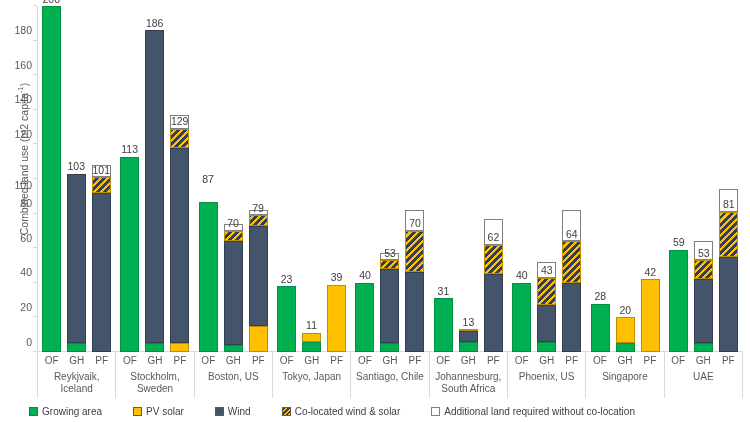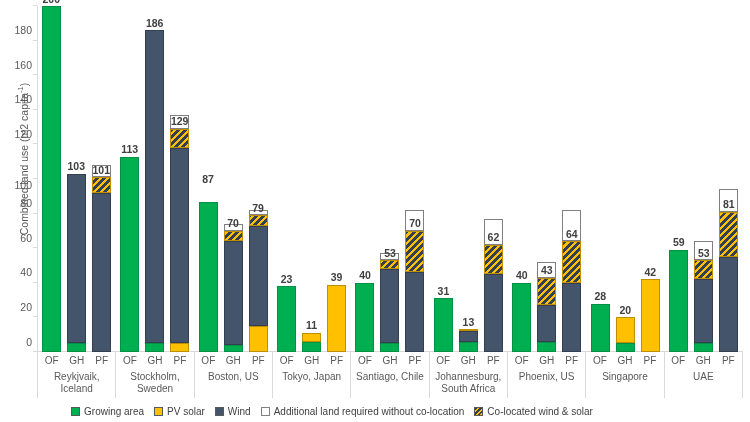--- a/index.html
+++ b/index.html
@@ -43,42 +43,42 @@
     border:1px solid #BF8F00;
     background:
       repeating-linear-gradient(-45deg,
         #FFC000 0px,#FFC000 2.5px,
         #333F50 2.5px,#333F50 5px);
   }
   .seg.extra{background:#ffffff;border:1px solid #808080;}
 
   .bar-label{
     position:absolute;left:50%;transform:translateX(-50%);
-    font-size:10.5px;color:#404040;white-space:nowrap;line-height:1;font-weight:bold;
+    font-size:10.5px;color:#404040;white-space:nowrap;line-height:1;
   }
 
   
   #catlabels{position:absolute;left:37px;top:352px;width:706px;height:46px;display:flex;}
   .catcell{
     flex:1 1 0;position:relative;height:100%;
     border-right:1px solid #d9d9d9;
     display:flex;flex-direction:column;align-items:center;
   }
   .catcell:first-child{border-left:1px solid #d9d9d9;}
   .sublabels{display:flex;justify-content:center;gap:6px;margin-top:3px;}
   .sublabel{width:19px;text-align:center;font-size:10px;color:#595959;}
   .cityname{
     margin-top:5px;font-size:10px;color:#595959;text-align:center;
     line-height:11.5px;max-width:92%;
   }
 
   
   #legend{
     position:absolute;left:0;top:402px;width:664px;height:18px;
-    display:flex;justify-content:center;align-items:center;gap:10px;
+    display:flex;justify-content:center;align-items:center;gap:31px;
   }
   .legend-item{display:flex;align-items:center;gap:4px;font-size:10px;color:#404040;white-space:nowrap;}
   .swatch{width:9px;height:9px;box-sizing:border-box;display:inline-block;}
   .swatch.growing{background:#00B050;border:1px solid #595959;}
   .swatch.pv{background:#FFC000;border:1px solid #595959;}
   .swatch.wind{background:#44546A;border:1px solid #595959;}
   .swatch.colocated{
     border:1px solid #595959;
     background:repeating-linear-gradient(-45deg,#FFC000 0px,#FFC000 1.6px,#333F50 1.6px,#333F50 3.2px);
   }
@@ -438,21 +438,21 @@
       </div>
       <div class="legend-item">
         <span class="swatch pv"></span>
         <span>PV solar</span>
       </div>
       <div class="legend-item">
         <span class="swatch wind"></span>
         <span>Wind</span>
       </div>
       <div class="legend-item">
+        <span class="swatch colocated"></span>
+        <span>Co-located wind &amp; solar</span>
+      </div>
+      <div class="legend-item">
         <span class="swatch extra"></span>
         <span>Additional land required without co-location</span>
       </div>
-      <div class="legend-item">
-        <span class="swatch colocated"></span>
-        <span>Co-located wind &amp; solar</span>
-      </div>
     </div>
 </div>
 
 </body></html>

